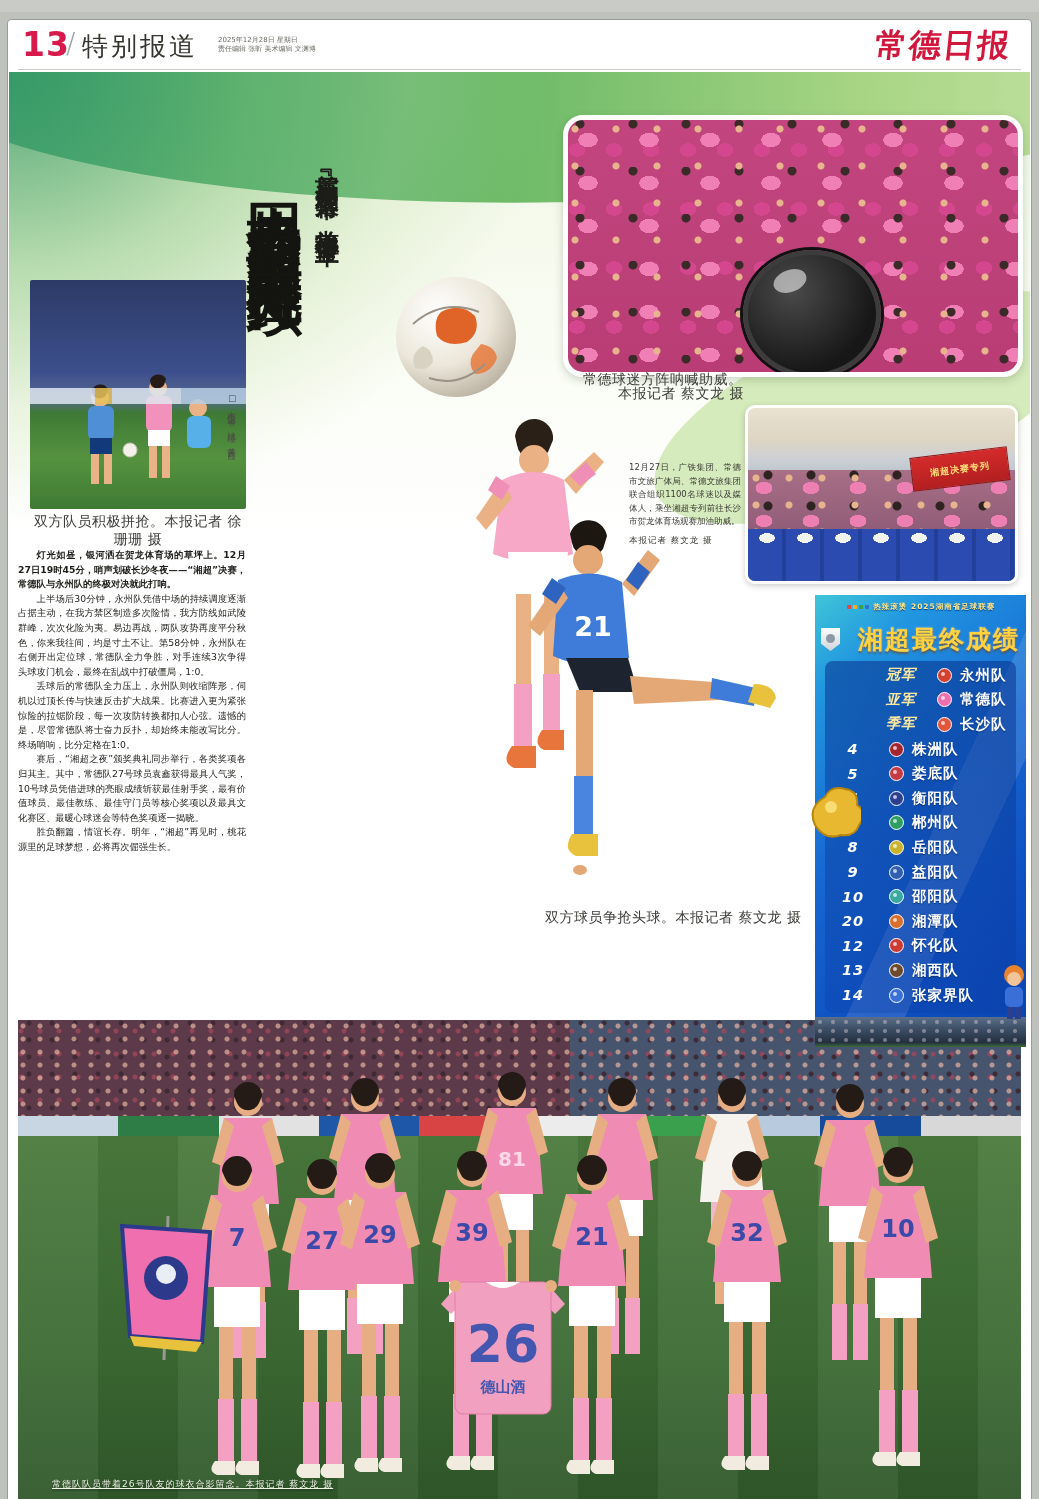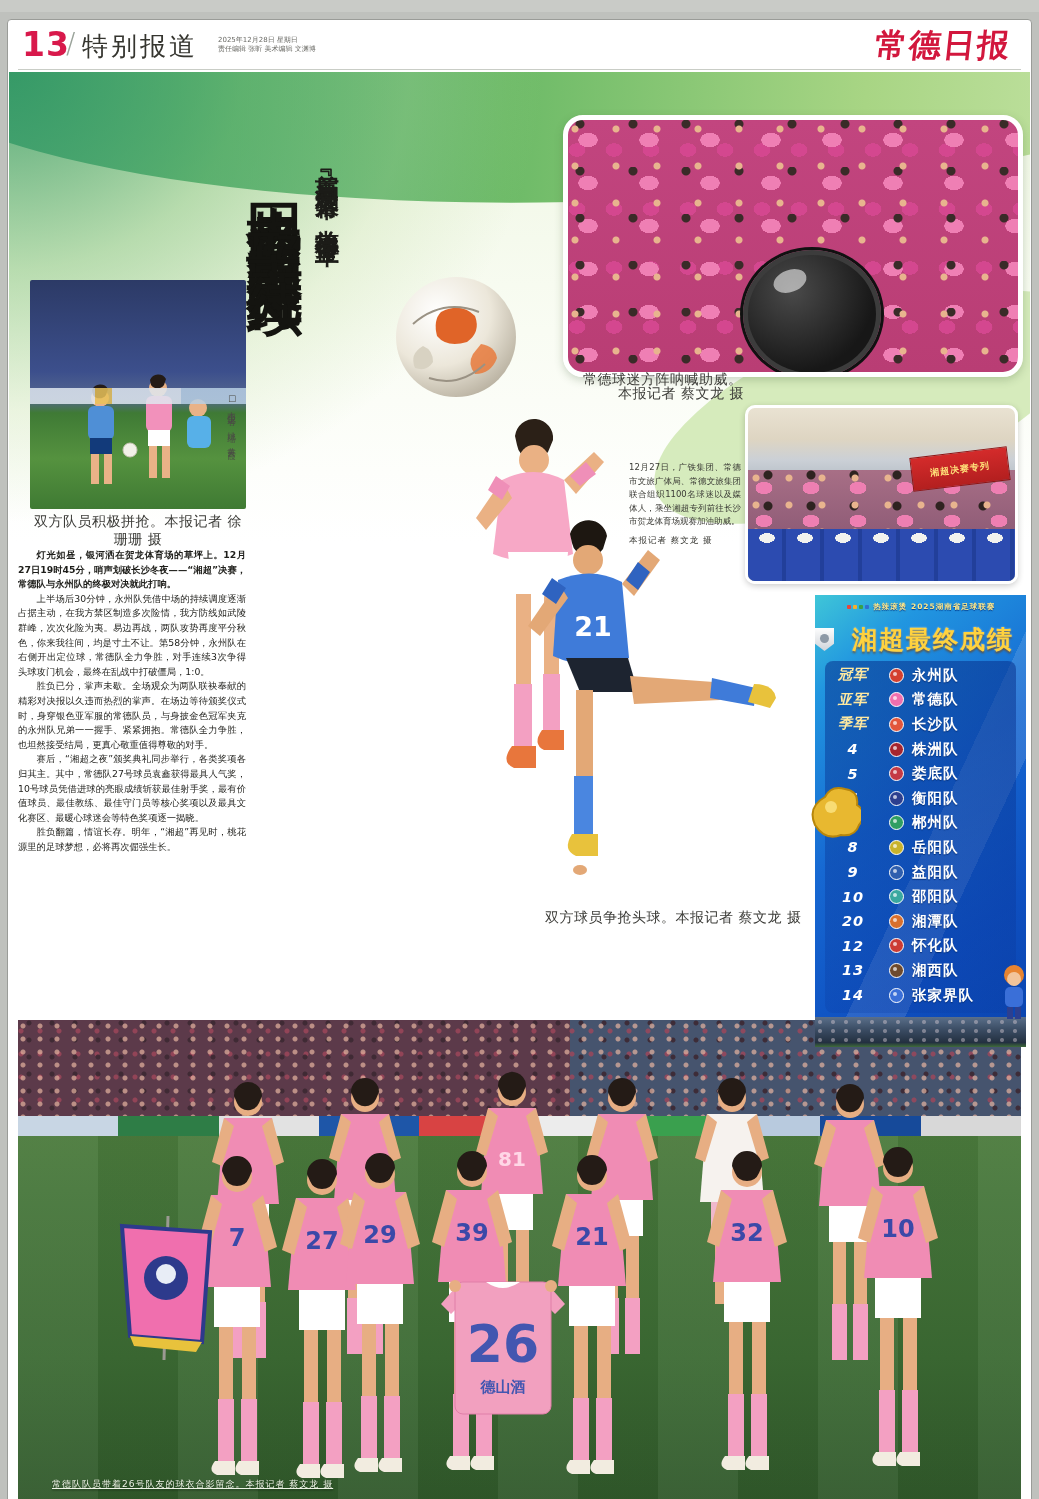--- a/index.html
+++ b/index.html
@@ -65,28 +65,28 @@
   .tbanner{position:absolute;right:6px;top:44px;width:96px;height:32px;background:linear-gradient(180deg,#d42b2b,#b31f1f);transform:rotate(-7deg);border:1px solid #8f1515;color:#ffe27a;font-size:9px;font-weight:bold;display:flex;align-items:center;justify-content:center;letter-spacing:1px;}
   .traincap{left:629px;top:449px;width:112px;font-size:8.5px;color:#3a3a35;line-height:13.5px;text-align:justify;}
   .traincredit{margin-top:5px;text-align:left;letter-spacing:1px;}
 
   
   .panel{left:815px;top:583px;width:211px;height:452px;z-index:5;
     background:linear-gradient(140deg,#3fc6d8 0%,#2196e0 16%,#1668d2 45%,#0e4fc0 75%,#0a43ad 100%);}
   .panel:before{content:"";position:absolute;inset:0;background:linear-gradient(115deg,rgba(255,255,255,0) 54%,rgba(255,255,255,.12) 54% 68%,rgba(255,255,255,0) 68%);}
   .lgbanner{position:absolute;left:0;top:7px;width:100%;text-align:center;font-size:7.5px;font-weight:bold;color:#ffe98a;letter-spacing:1px;text-shadow:0 1px 1px #043b8a;}
   .lgdots span{display:inline-block;width:4px;height:4px;margin:0 1px;border-radius:1px;}
-  .ptitle{position:absolute;left:0;top:28px;width:100%;display:flex;align-items:center;justify-content:flex-start;gap:18px;}
+  .ptitle{position:absolute;left:0;top:28px;width:100%;display:flex;align-items:center;justify-content:center;gap:18px;}
   .crest{width:19px;height:23px;background:linear-gradient(180deg,#fdfdfd,#cfd4da);clip-path:polygon(0 0,100% 0,100% 68%,50% 100%,0 68%);display:inline-block;position:relative;}
   .crest:after{content:"";position:absolute;left:5px;top:6px;width:9px;height:9px;border-radius:50%;background:#8d99a6;}
   .ptitle .t{font-size:25px;font-weight:900;color:#ffd23e;letter-spacing:2px;text-shadow:0 2px 2px rgba(110,55,0,.65),0 0 2px rgba(255,255,255,.6);}
   .rows{position:absolute;left:10px;top:66px;width:191px;height:352px;background:linear-gradient(180deg,rgba(7,48,140,.55),rgba(10,58,160,.25));border-radius:8px;padding-top:2px;box-sizing:border-box;}
   .srow{height:24.6px;display:flex;align-items:center;}
   .srank{width:56px;text-align:center;font-style:italic;font-weight:bold;font-size:14.5px;color:#ffffff;letter-spacing:1px;}
-  .srank.top3{color:#ffe9a0;font-size:14px;}
+  .srank.top3{color:#ffe9a0;font-size:14px;padding-left:48px;}
   .sbadge{width:15px;height:15px;border-radius:50%;border:1.5px solid #fff;box-sizing:border-box;margin:0 8px 0 8px;position:relative;}
   .sbadge:after{content:"";position:absolute;left:3px;top:3px;width:4px;height:4px;border-radius:50%;background:rgba(255,255,255,.7);}
   .steam{font-size:14.5px;font-weight:bold;color:#ffffff;letter-spacing:1px;text-shadow:0 1px 1px #05307a;}
   .stadium-strip{position:absolute;left:0;bottom:0;width:100%;height:30px;
     background:
       radial-gradient(circle 3px at 5px 5px,rgba(200,190,200,.5) 0 1.5px,rgba(0,0,0,0) 2.5px) 0 0/13px 9px,
       linear-gradient(180deg,#5a6f8a 0%,#394a61 45%,#233040 85%,#3f6b3a 100%);}
 
   
   .teamphoto{left:18px;top:1008px;width:1003px;height:483px;overflow:hidden;z-index:2;
@@ -311,21 +311,21 @@
       <circle cx="20" cy="16" r="7" fill="#f2c49a"></circle>
       <rect x="11" y="24" width="18" height="20" rx="5" fill="#3a6fd8"></rect>
       <rect x="13" y="44" width="6" height="12" fill="#2c3f8f"></rect>
       <rect x="21" y="44" width="6" height="12" fill="#2c3f8f"></rect>
     </svg>
   </div>
 
   <div class="abs" id="article-body" style="left:18px;top:536px;width:228px;font-size:9.3px;line-height:14.6px;color:#1e1e1a;text-align:justify;">
       <p style="margin: 0px; text-indent: 2em; font-weight: bold;">灯光如昼，银河洒在贺龙体育场的草坪上。12月27日19时45分，哨声划破长沙冬夜——“湘超”决赛，常德队与永州队的终极对决就此打响。</p>
       <p style="margin: 0px; text-indent: 2em;">上半场后30分钟，永州队凭借中场的持续调度逐渐占据主动，在我方禁区制造多次险情，我方防线如武陵群峰，次次化险为夷。易边再战，两队攻势再度平分秋色，你来我往间，均是寸土不让。第58分钟，永州队在右侧开出定位球，常德队全力争胜，对手连续3次争得头球攻门机会，最终在乱战中打破僵局，1:0。</p>
-      <p style="margin: 0px; text-indent: 2em;">胜负已分，掌声未歇。全场观众为两队联袂奉献的精彩对决报以久违而热烈的掌声。在场边等待颁奖仪式时，身穿银色亚军服的常德队员，与身披金色冠军夹克的永州队兄弟一一握手、紧紧拥抱。常德队全力争胜，也坦然接受结局，更真心敬重值得尊敬的对手。</p>
+      <p style="margin: 0px; text-indent: 2em;">丢球后的常德队全力压上，永州队则收缩阵形，伺机以过顶长传与快速反击扩大战果。比赛进入更为紧张惊险的拉锯阶段，每一次攻防转换都扣人心弦。遗憾的是，尽管常德队将士奋力反扑，却始终未能改写比分。终场哨响，比分定格在1:0。</p>
       <p style="margin: 0px; text-indent: 2em;">赛后，“湘超之夜”颁奖典礼同步举行，各类奖项各归其主。其中，常德队27号球员袁鑫获得最具人气奖，10号球员凭借进球的亮眼成绩斩获最佳射手奖，最有价值球员、最佳教练、最佳守门员等核心奖项以及最具文化赛区、最暖心球迷会等特色奖项逐一揭晓。</p>
       <p style="margin: 0px; text-indent: 2em;">胜负翻篇，情谊长存。明年，“湘超”再见时，桃花源里的足球梦想，必将再次倔强生长。</p>
     </div>
 
   <div class="abs teamphoto">
     <div class="stands"></div>
     <div class="adboards">
       <div style="background:#c8d6e4"></div>
         <div style="background:#2e7d46"></div>
         <div style="background:#e2e2e2"></div>

